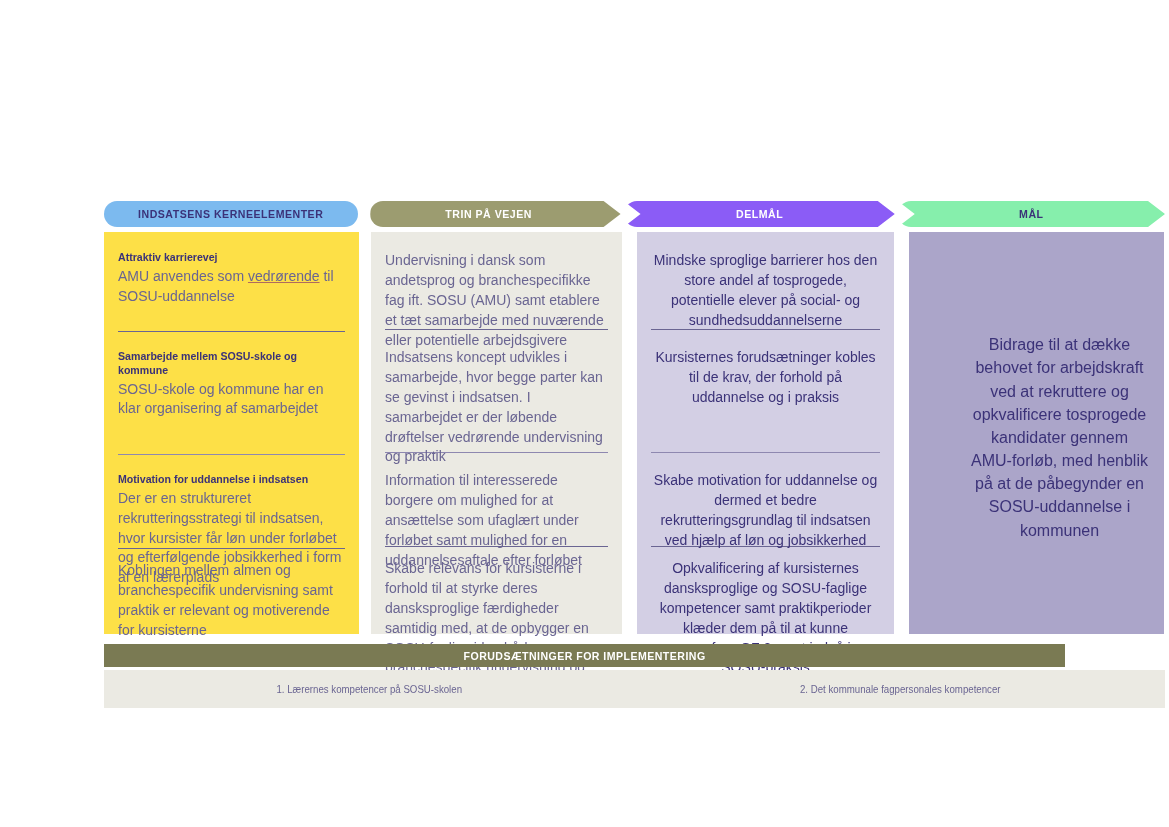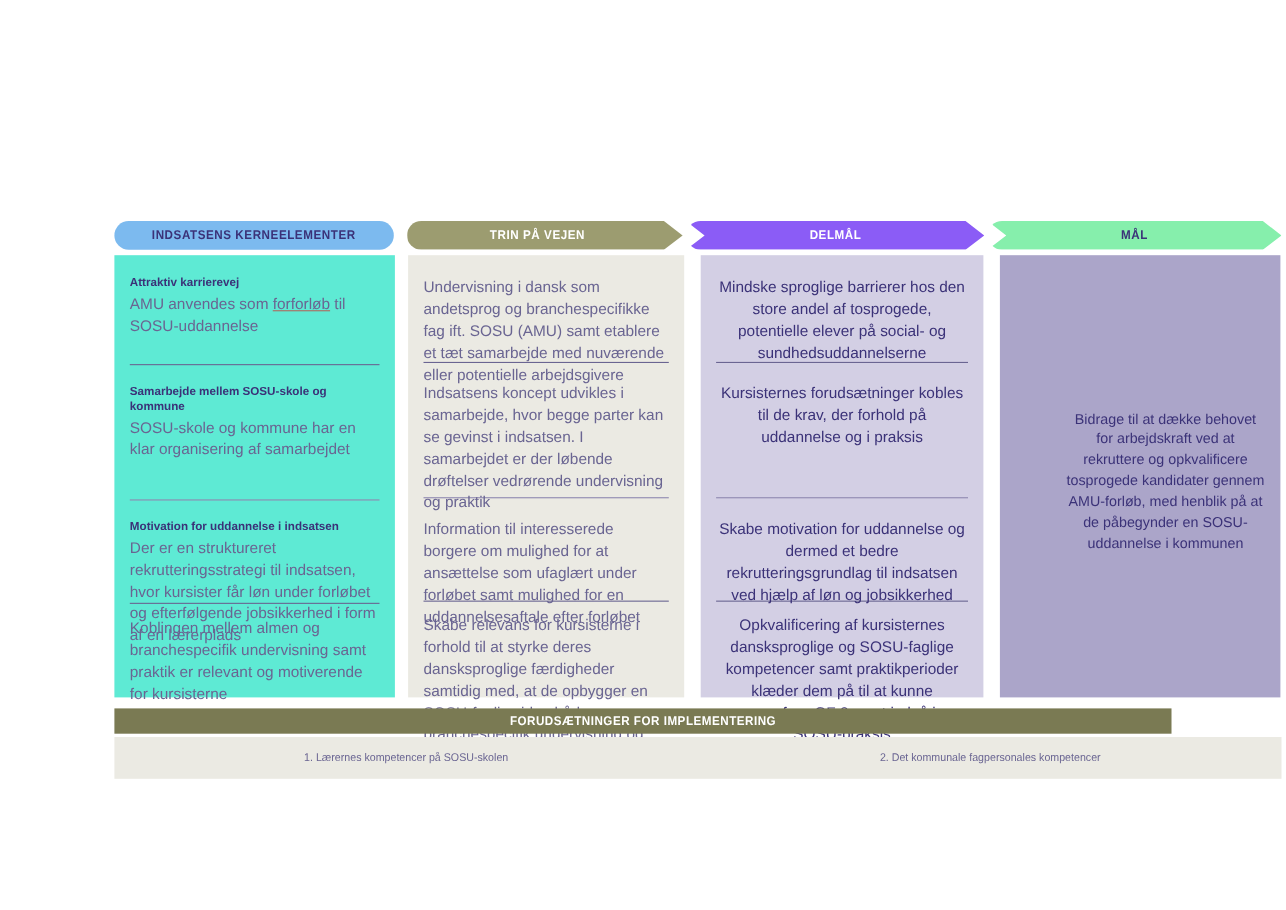--- a/index.html
+++ b/index.html
@@ -93,21 +93,21 @@
     display: flex;
   }
 
   .col {
     box-sizing: border-box;
     height: 402px;
     position: relative;
   }
   .col-1 {
     width: 255px;
-    background: #5eead4;
+    background: #fde047;
     padding: 19px 14px 10px 14px;
   }
   .col-2 {
     width: 251px;
     margin-left: 12px;
     background: #ebeae3;
     padding: 19px 14px 10px 14px;
   }
   .col-3 {
     width: 257px;
@@ -138,21 +138,21 @@
   }
   .blk-body {
     font-size: 14px;
     color: #6a6592;
     line-height: 1.42;
     margin: 0;
   }
   .blk-body .ul { text-decoration: underline; text-decoration-color: #b06a5e; }
 
   .col-3 .blk-body { color: #3b3278; }
-  .col-4 .blk-body { color: #3b3278; font-size: 13px; line-height: 1.45; margin-left: 46px; }
+  .col-4 .blk-body { color: #3b3278; font-size: 16px; line-height: 1.45; margin-left: 46px; }
 
   .sep {
     height: 1px;
     background: #6a6592;
     width: 100%;
   }
   .sep.light { background: #8e88b0; }
 
   
   .footer-bar {
@@ -213,21 +213,21 @@
       <span class="hdr-label">MÅL</span>
     </div>
   </div>
 
   <div class="body-row">
 
     <div class="col col-1">
 
       <div class="blk" style="height:80px">
         <p class="blk-title">Attraktiv karrierevej</p>
-        <p class="blk-body"><span>AMU anvendes som </span><span class="ul">forforløb</span><span> til SOSU-uddannelse</span></p>
+        <p class="blk-body"><span>AMU anvendes som </span><span class="ul">vedrørende</span><span> til SOSU-uddannelse</span></p>
       </div>
       <div class="sep"></div>
 
       <div class="blk" style="height:104px;padding-top:18px">
         <p class="blk-title">Samarbejde mellem SOSU-skole og kommune</p>
         <p class="blk-body">SOSU-skole og kommune har en klar organisering af samarbejdet</p>
       </div>
       <div class="sep light"></div>
 
       <div class="blk" style="height:75px;padding-top:18px">

